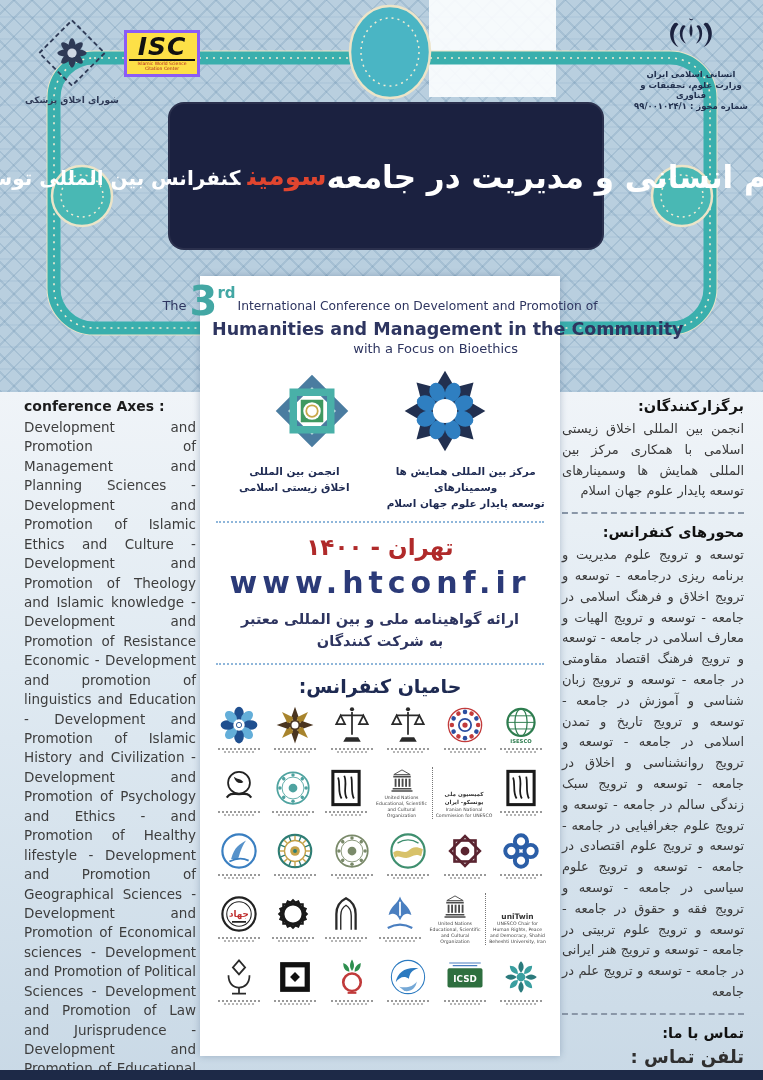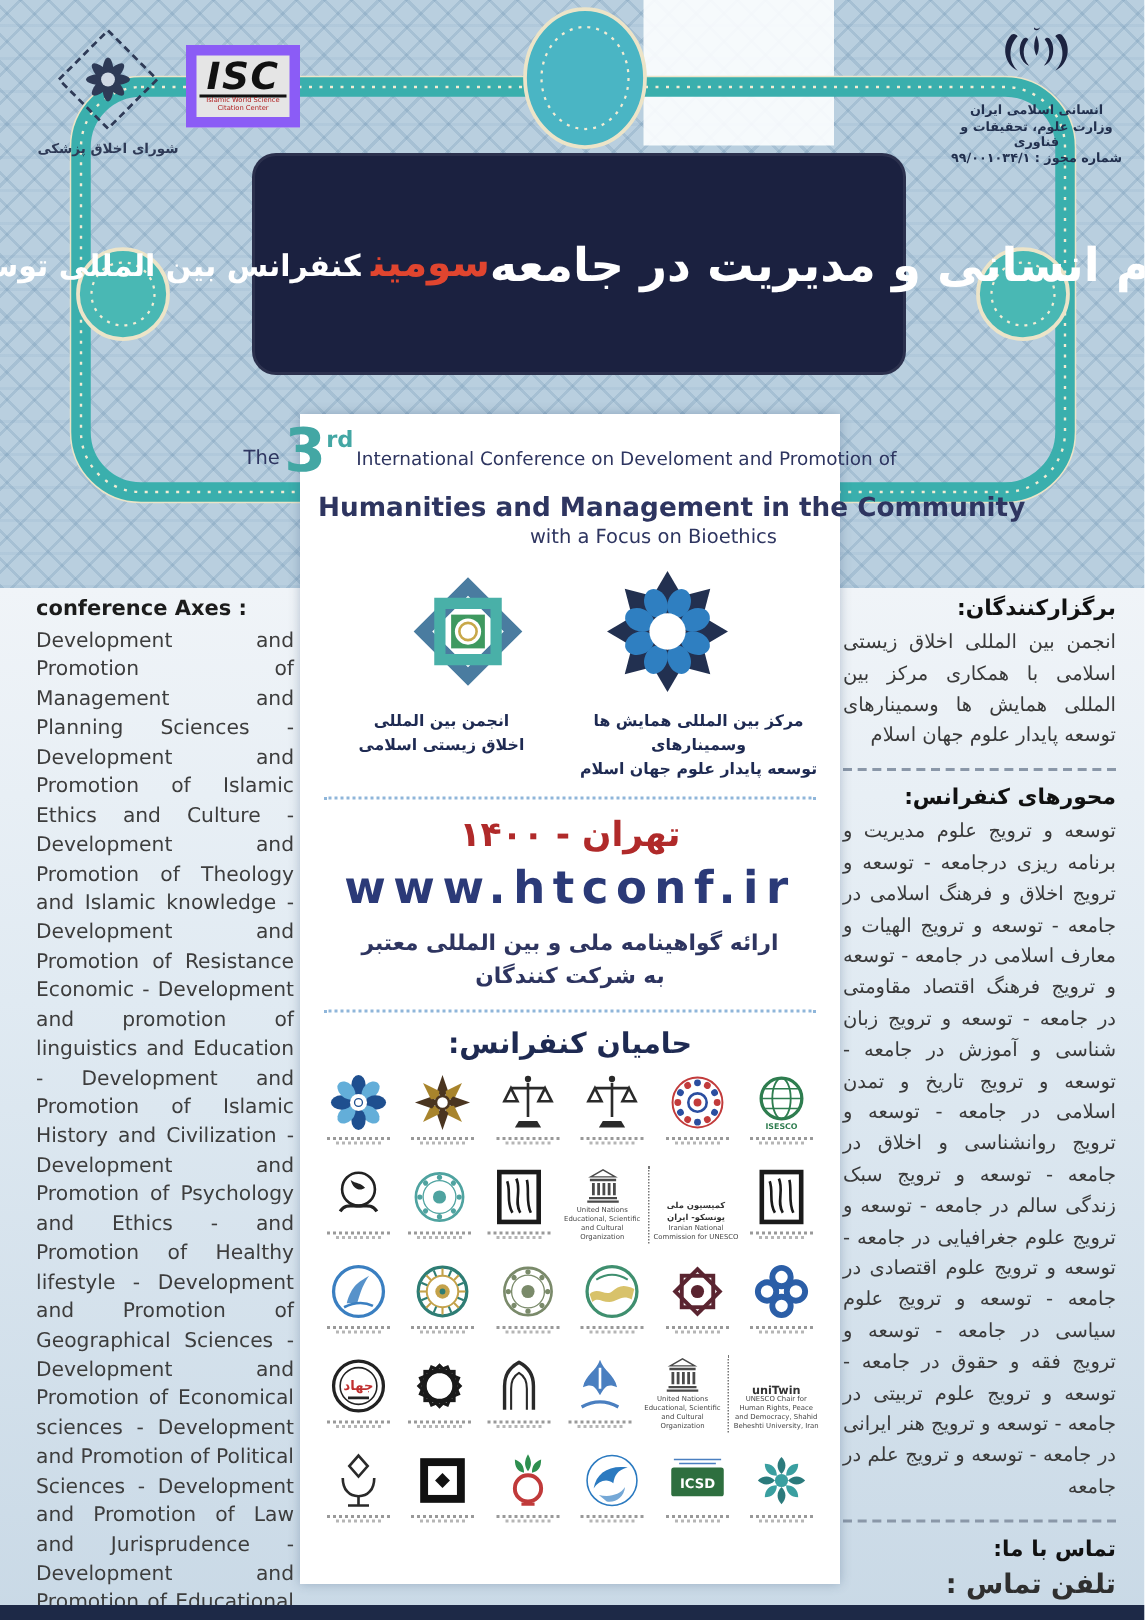--- a/index.html
+++ b/index.html
@@ -18,21 +18,21 @@
 .frame{position:absolute;left:0;top:0;z-index:2}
 .navybox{position:absolute;left:168px;top:102px;width:436px;height:148px;background:#1b2140;border-radius:16px;z-index:3;
  display:flex;flex-direction:row;align-items:center;justify-content:center;box-shadow:inset 0 0 0 2px rgba(255,255,255,.07)}
 .nb1{font-size:20px;font-weight:bold;color:#fff;direction:rtl;white-space:nowrap}
 .nb1 .ord{color:#e0452f;font-size:26px;margin-left:7px}
 .nb2{font-size:31px;font-weight:bold;color:#fff;direction:rtl;margin-top:2px;white-space:nowrap}
 .nb3{font-size:16px;font-weight:bold;color:#a9d6e8;direction:rtl;margin-top:7px}
 
 .ethics{position:absolute;left:20px;top:16px;width:104px;text-align:center;z-index:3}
 .ethics .cap{font-size:9px;color:#2e3a56;font-weight:bold;margin-top:1px}
-.iscbox{position:absolute;left:124px;top:30px;width:76px;z-index:3;background:#e5e5e5;border:7px solid #8b5cf6;text-align:center;padding:1px 2px 2px}
+.iscbox{position:absolute;left:124px;top:30px;width:76px;z-index:3;background:#fde047;border:3px solid #8b5cf6;text-align:center;padding:1px 2px 2px}
 .iscbox .t{font-size:25px;font-weight:bold;font-style:italic;color:#111;line-height:1;letter-spacing:1px;border-bottom:2px solid #111}
 .iscbox .c{font-size:4.5px;color:#b02020;line-height:1.1;margin-top:1px}
 .gov{position:absolute;right:14px;top:16px;width:116px;text-align:center;z-index:3}
 .gov .l{font-size:8.5px;color:#22304e;font-weight:bold;margin-top:1px;direction:rtl}
 
 
 .lower{position:absolute;top:392px;left:0;width:763px;height:688px;
  background:linear-gradient(180deg,#f0f4f8 0%,#e0eaf2 40%,#c9d9e6 100%)}
 .bottombar{position:absolute;left:0;bottom:0;width:763px;height:10px;background:#1d2947;z-index:30}
 
@@ -47,21 +47,21 @@
 .contact .line{font-size:18px;font-weight:bold;color:#2f2f2f;margin-top:5px;direction:rtl;text-align:right}
 
 
 .panel{position:absolute;left:200px;top:276px;width:360px;height:780px;background:#fff;z-index:10;
  padding:10px 12px 4px;box-shadow:0 0 7px rgba(40,70,110,.3)}
 .t-en1{display:flex;align-items:flex-end;justify-content:center;color:#2e3560;white-space:nowrap}
 .t-the{font-size:13px;padding-bottom:4px}
 .t-num{font-size:40px;line-height:.78;color:#43a7a4;font-weight:bold;margin:0 0 0 3px}
 .t-ord{font-size:15px;color:#43a7a4;font-weight:bold;align-self:flex-start;line-height:1}
 .t-rest{font-size:12.3px;padding-bottom:4px;margin-left:2px}
-.t-en2{font-size:17.5px;font-weight:bold;color:#2e3560;text-align:center;margin-top:12px;white-space:nowrap}
+.t-en2{font-size:17.5px;font-weight:bold;color:#2e3560;text-align:center;margin-top:2px;white-space:nowrap}
 .t-en3{font-size:13px;color:#2e3560;text-align:right;padding-right:30px;margin-top:2px}
 .orgrow{display:flex;justify-content:center;gap:50px;margin-top:12px;align-items:center}
 .orgcaps{display:flex;justify-content:space-between;margin-top:6px}
 .orgcaps .cap{width:49%;font-size:10.5px;font-weight:bold;color:#1e2a52;text-align:center;line-height:1.5;direction:rtl}
 .dotsep{border-top:2px dotted #8fb6da;margin:10px 4px 0}
 .city{font-size:23px;font-weight:bold;color:#b02a2a;text-align:center;margin-top:11px;direction:rtl}
 .web{font-size:30px;font-weight:bold;color:#2b3a78;text-align:center;letter-spacing:5px;margin-top:5px}
 .cert{font-size:14.5px;font-weight:bold;color:#2e3560;text-align:center;direction:rtl;width:280px;margin:9px auto 0;line-height:1.5}
 .sph{font-size:19px;font-weight:bold;color:#1e2a52;text-align:center;direction:rtl;margin-top:10px}
 .spgrid{margin-top:7px}

